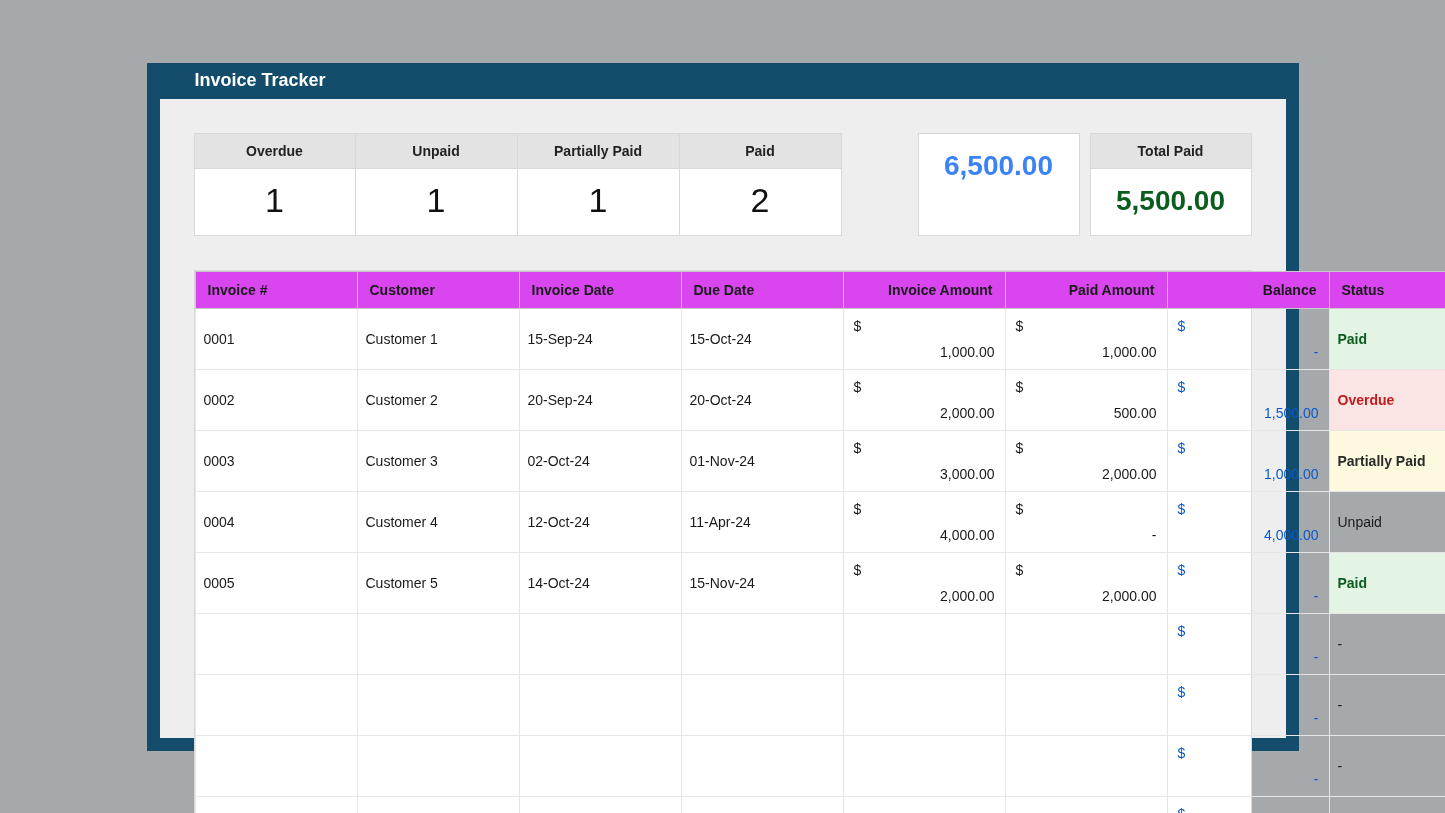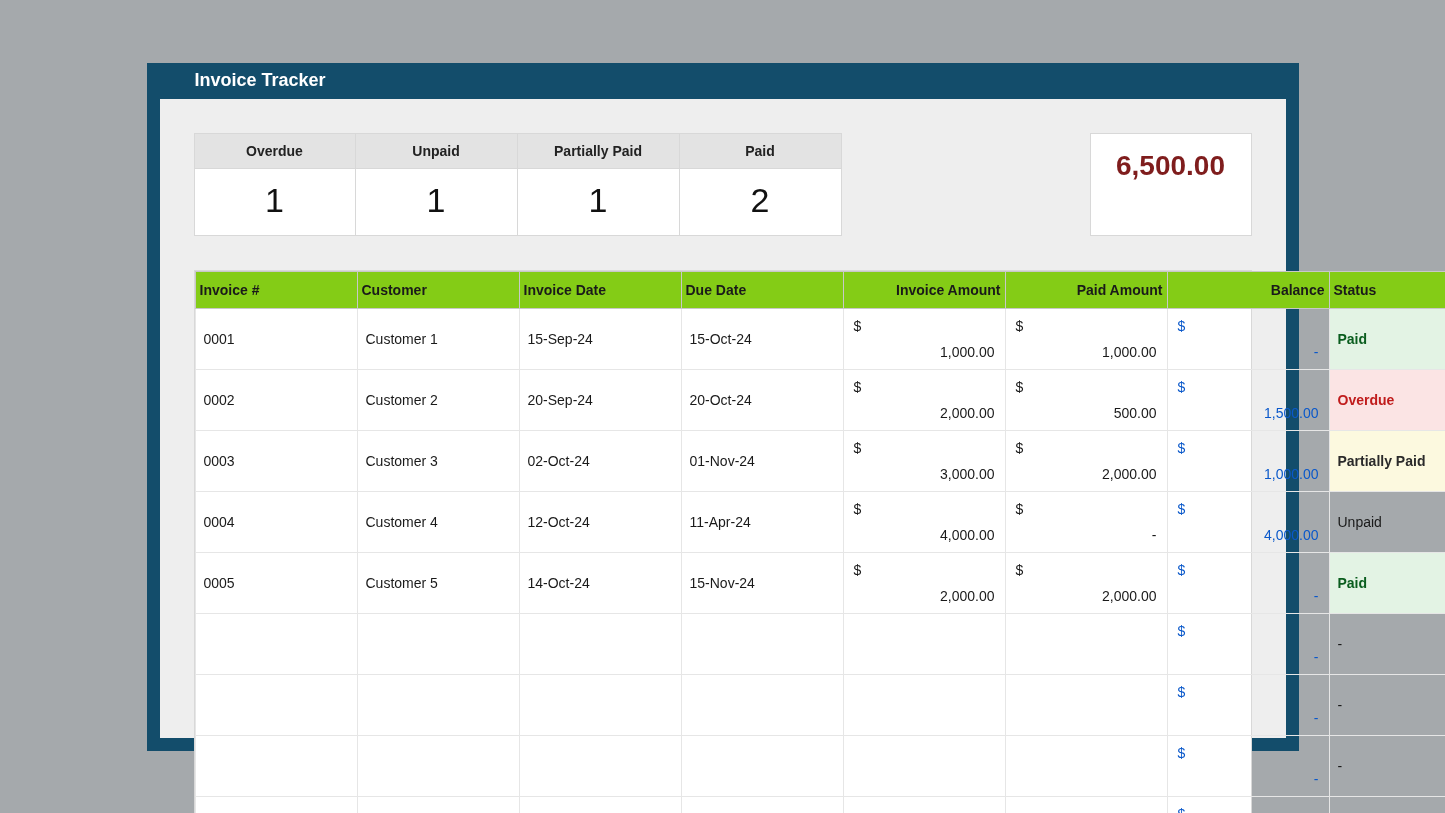--- a/index.html
+++ b/index.html
@@ -70,37 +70,37 @@
   }
   .card-body {
     text-align: center;
     font-size: 34px;
     font-weight: 400;
     color: #111;
     padding: 14px 4px 18px;
     line-height: 1;
   }
   .card.r .card-body { font-size: 28px; font-weight: 600; padding: 18px 4px 20px; }
-  .still-paid .card-body { color: #7f1d1d; }
+  .still-paid .card-body { color: #3b82f6; }
   .total-paid .card-body { color: #0a5d1e; }
   .table-wrap {
     border: 1px solid #d8d8d8;
     background: #fff;
   }
   table {
     width: 100%;
     border-collapse: collapse;
     table-layout: fixed;
     font-size: 14px;
     color: #1a1a1a;
   }
   thead th {
-    background: #84cc16;
+    background: #d946ef;
     font-weight: 700;
-    padding: 10px 4px;
+    padding: 10px 12px;
     border: 1px solid #c8c8c8;
     text-align: left;
   }
   tbody td {
     padding: 9px 8px;
     border: 1px solid #e6e6e6;
     height: 36px;
     vertical-align: middle;
   }
   th.num, td.num { text-align: right; }
@@ -152,20 +152,24 @@
             <div class="card">
               <div class="card-head">Paid</div>
               <div class="card-body">2</div>
             </div>
           </div>
         <div class="summary-spacer"></div>
         <div class="summary-right" id="summary-right">
             <div class="card r still-paid">
               <div class="card-body">6,500.00</div>
             </div>
+            <div class="card r total-paid">
+              <div class="card-head">Total Paid</div>
+              <div class="card-body">5,500.00</div>
+            </div>
           </div>
       </div>
       <div class="table-wrap table-rel">
         <table>
           <colgroup id="colgroup">
               <col style="width: 162px;">
               <col style="width: 162px;">
               <col style="width: 162px;">
               <col style="width: 162px;">
               <col style="width: 162px;">

